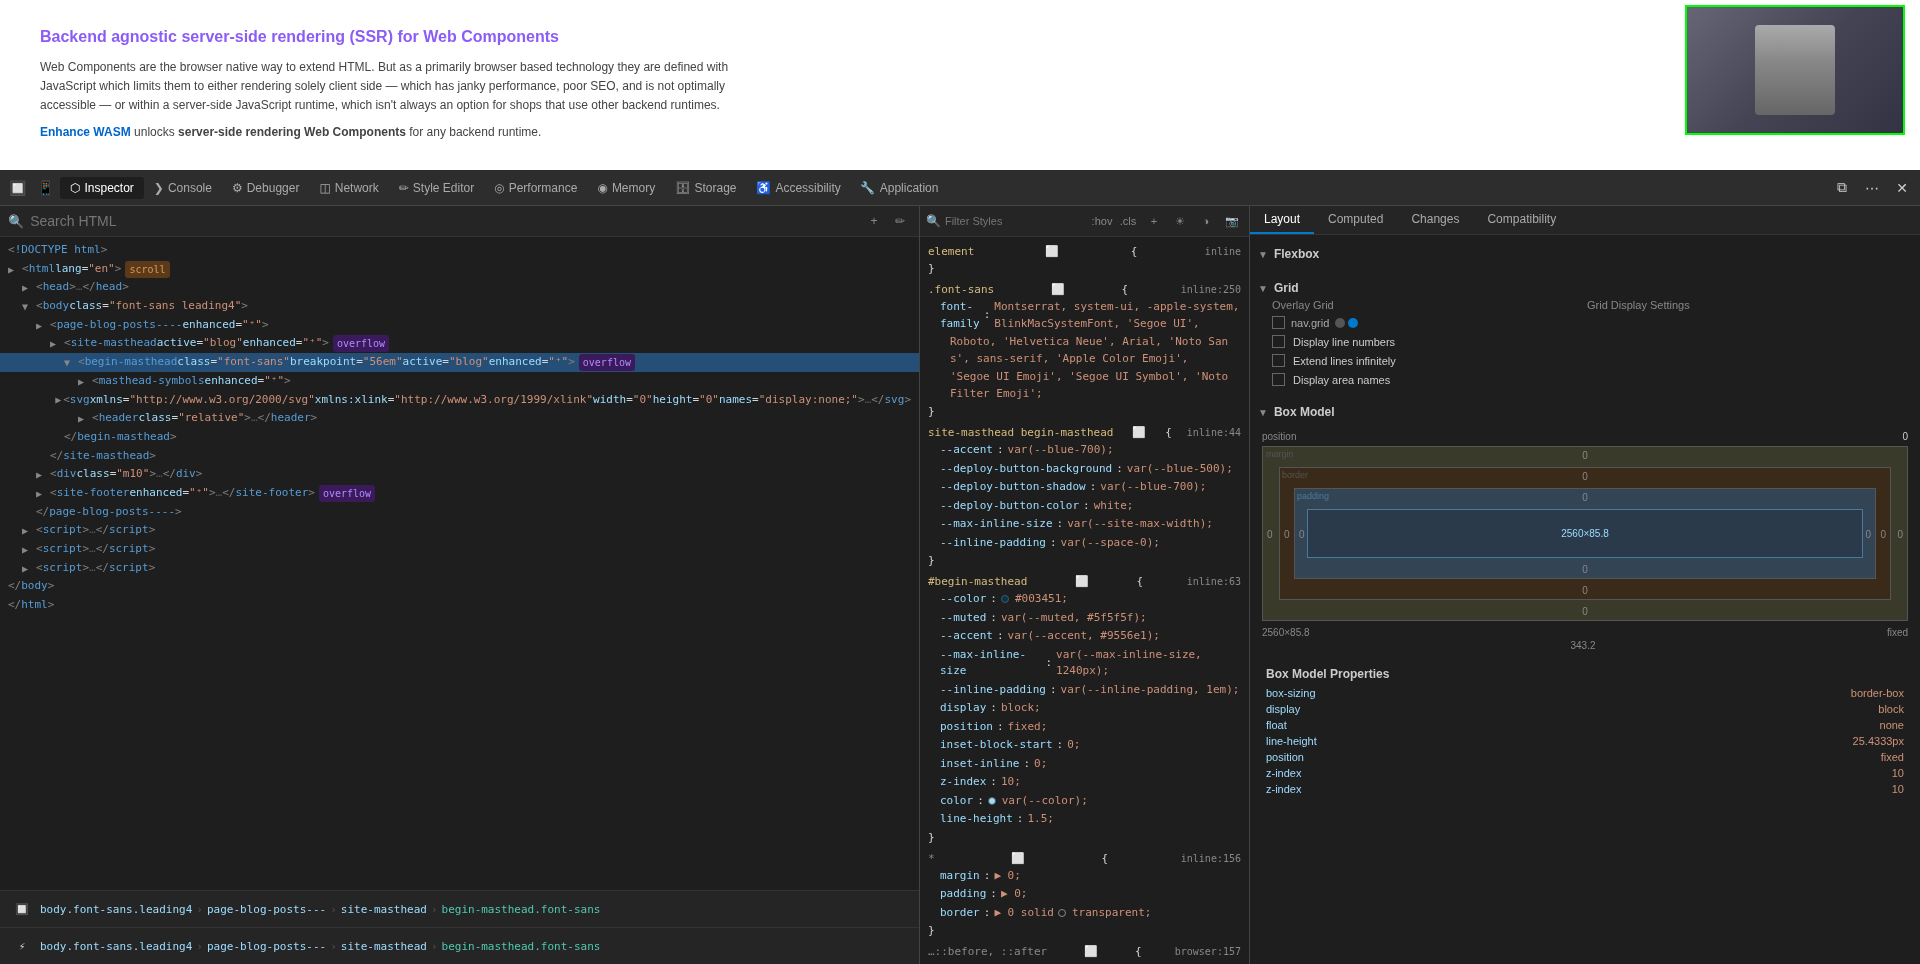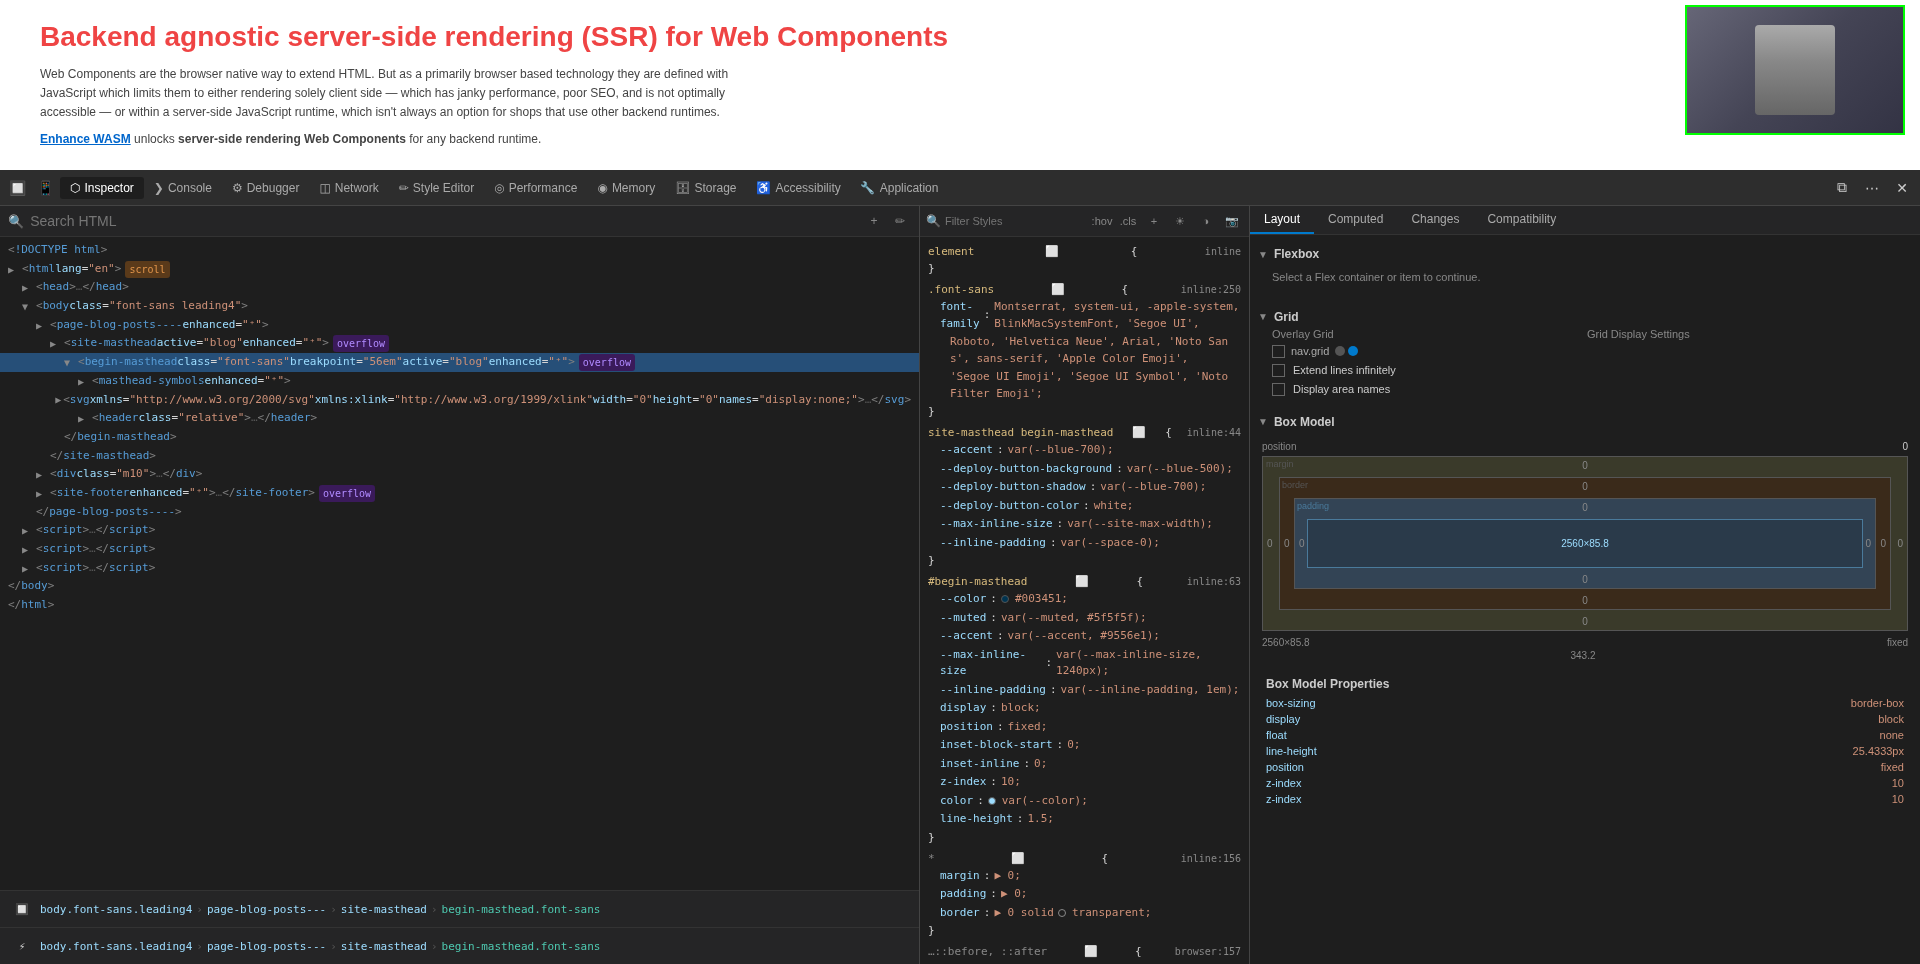--- a/index.html
+++ b/index.html
@@ -15,34 +15,33 @@
       overflow: hidden;
     }
     .webpage-content {
       flex: 1;
       padding: 15px 40px;
       display: flex;
       flex-direction: column;
       justify-content: center;
     }
     .webpage-content h1 {
-      font-size: 28px;
+      font-size: 16px;
       font-weight: bold;
-      color: #ef4444;
+      color: #8b5cf6;
       margin-bottom: 12px;
     }
     .webpage-content p {
       font-size: 12px;
       color: #444;
       line-height: 1.6;
       max-width: 700px;
     }
     .webpage-content .link {
       color: #0066cc;
-      text-decoration: underline;
       font-weight: bold;
       text-align: center;
     }
     .video-thumb {
       width: 220px;
       background: #888;
       position: absolute;
       right: 15px;
       top: 5px;
       height: 130px;
@@ -977,21 +976,20 @@
         <div class="layout-tab">Compatibility</div>
       </div>
 
       <div class="layout-content">
 
         <div class="layout-section">
           <div class="layout-section-header">
             <span class="section-arrow">▼</span>
             <span class="section-title">Flexbox</span>
           </div>
-          <div class="section-desc">Select a Flex container or item to continue.</div>
         </div>
 
         <div class="layout-section">
           <div class="layout-section-header">
             <span class="section-arrow">▼</span>
             <span class="section-title">Grid</span>
           </div>
 
           <div class="grid-two-col">
             <div class="grid-col-header">Overlay Grid</div>
@@ -1002,20 +1000,24 @@
             <div style="display:flex;align-items:center;gap:6px;">
               <div class="checkbox"></div>
               <span class="nav-grid-item">nav.grid</span>
               <div class="nav-grid-dots">
                 <div class="dot-gray"></div>
                 <div class="dot-blue"></div>
               </div>
             </div>
           </div>
 
+          <div style="padding:3px 14px; display:flex; align-items:center; gap:8px;">
+            <div class="checkbox"></div>
+            <span style="font-size:11px;color:#ccc;">Display line numbers</span>
+          </div>
 
           <div style="padding:3px 14px; display:flex; align-items:center; gap:8px;">
             <div class="checkbox"></div>
             <span style="font-size:11px;color:#ccc;">Extend lines infinitely</span>
           </div>
 
           <div style="padding:3px 14px; display:flex; align-items:center; gap:8px;">
             <div class="checkbox"></div>
             <span style="font-size:11px;color:#ccc;">Display area names</span>
           </div>

